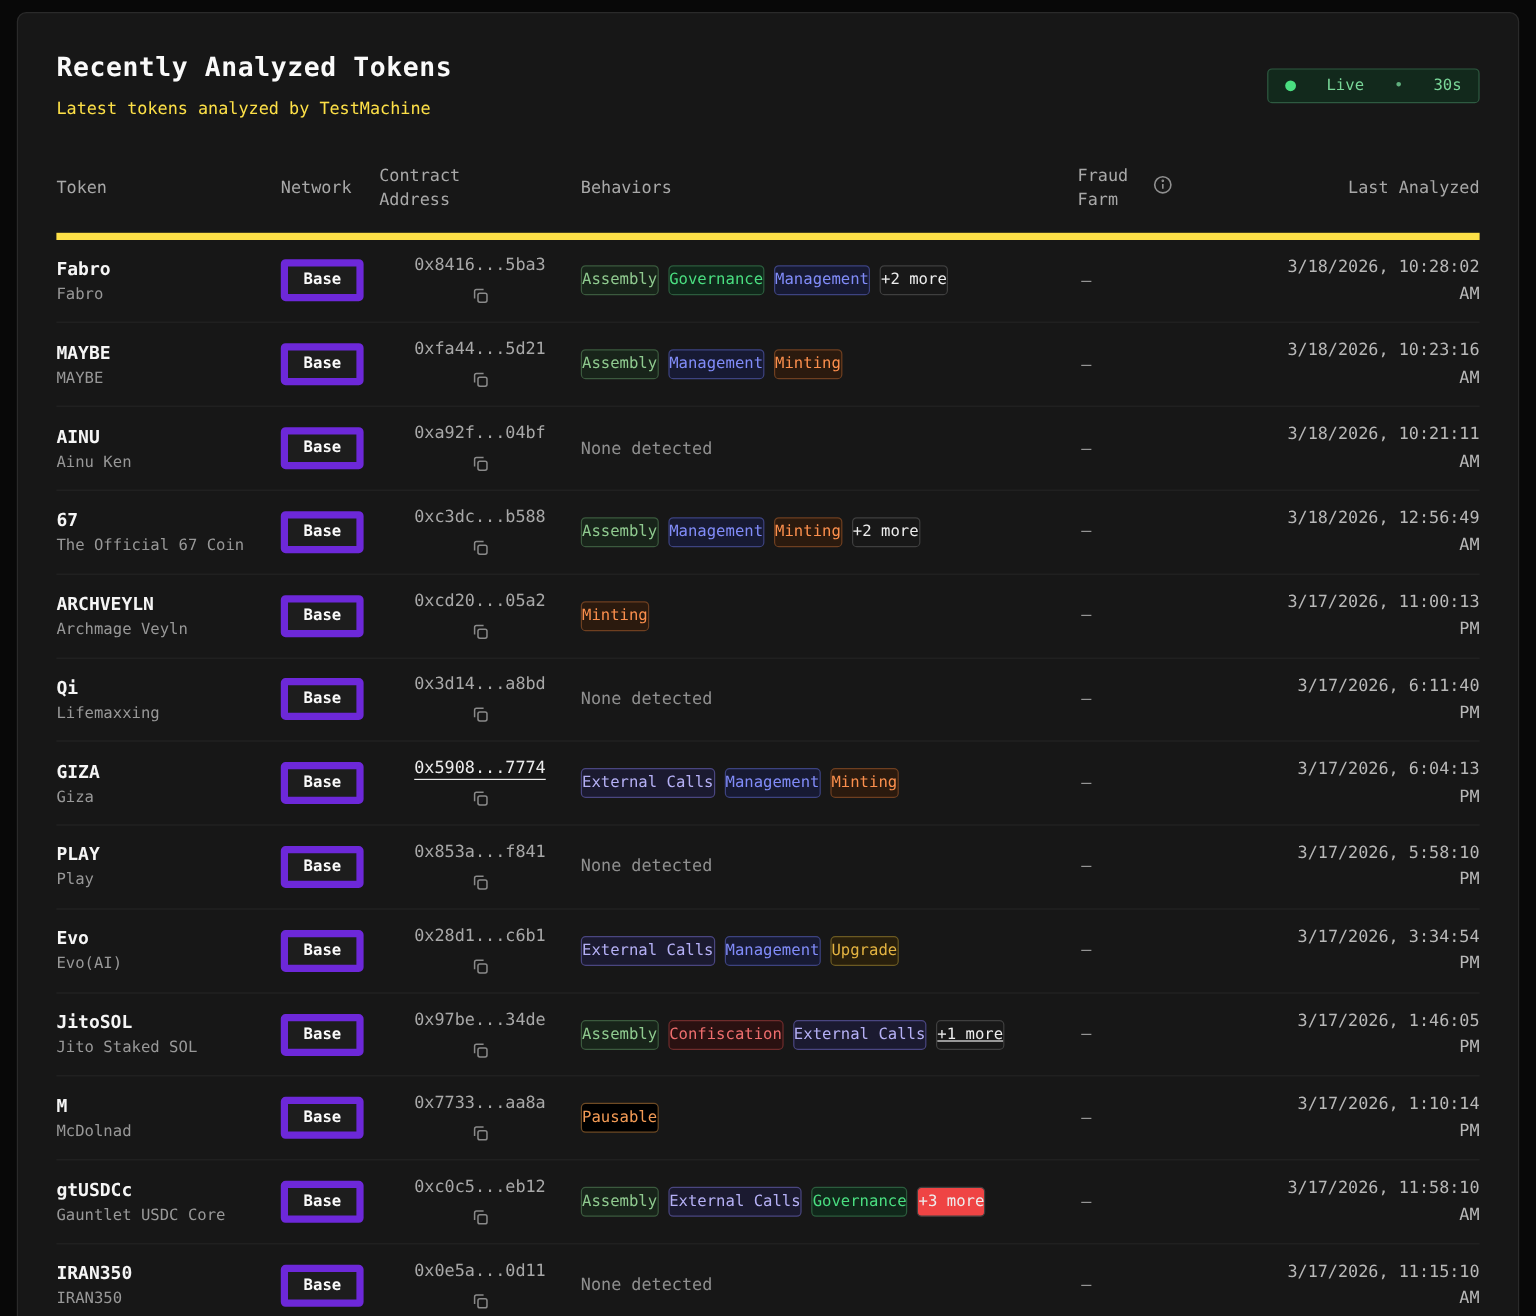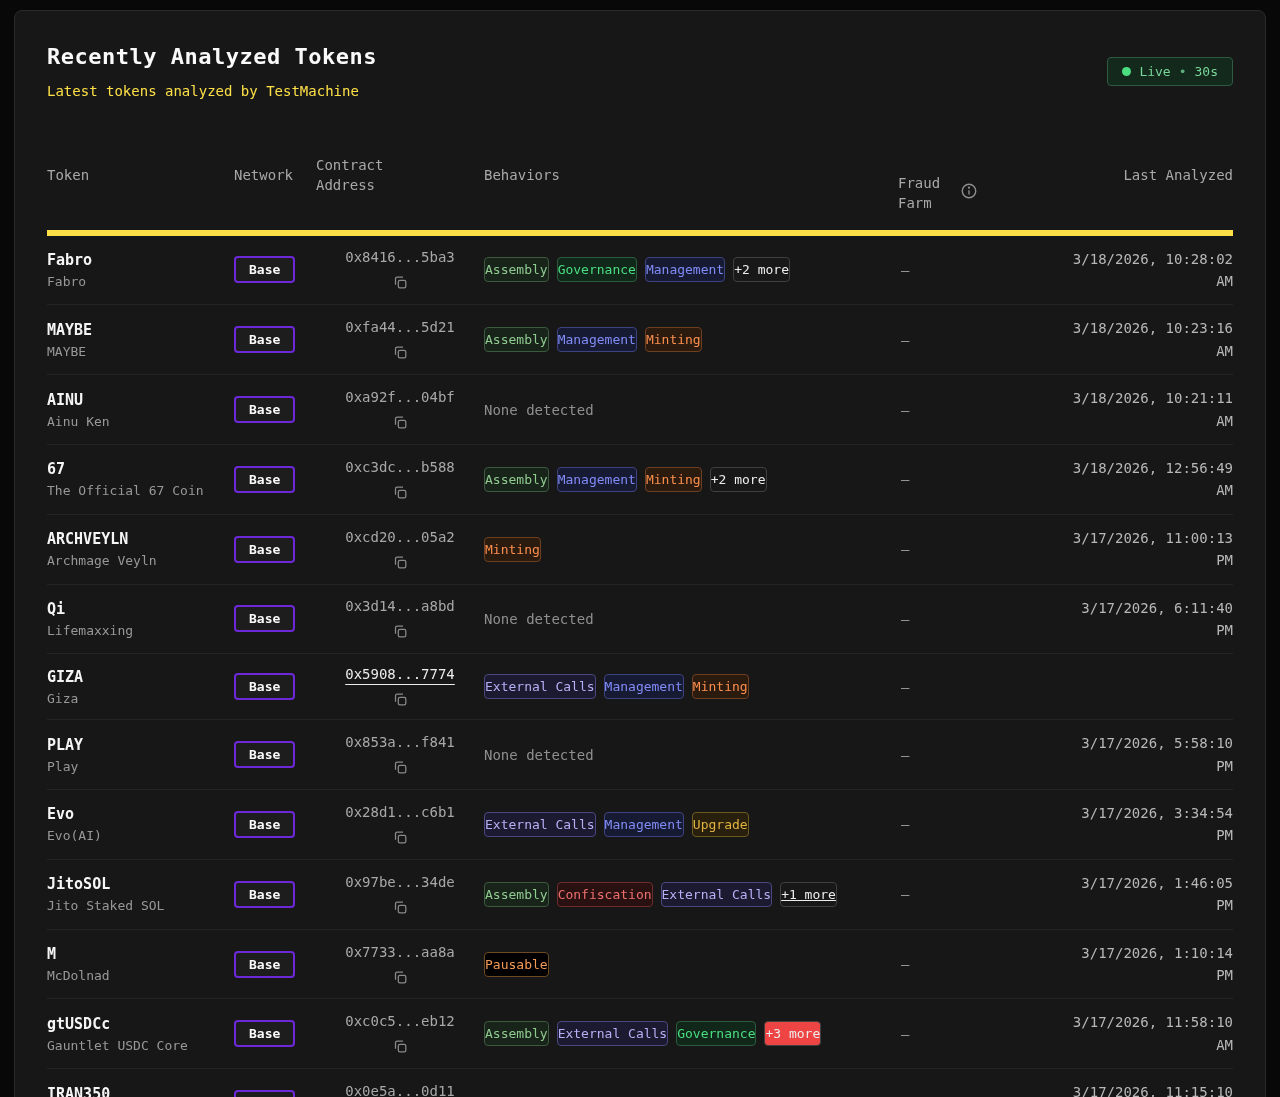--- a/index.html
+++ b/index.html
@@ -5,44 +5,44 @@
   * { margin:0; padding:0; box-sizing:border-box; }
   html,body { width:1280px; height:1097px; overflow:hidden; background:#080808;
     font-family:"DejaVu Sans Mono","Liberation Mono",monospace; }
   .card { margin:10px 14px 0; min-height:1250px; background:#171717;
     border:1px solid #2a2a2a; border-radius:8px; padding:33px 32px; }
 
   
   .card-head { display:flex; justify-content:space-between; align-items:flex-start; }
   .title { font-size:22px; font-weight:bold; color:#fafafa; letter-spacing:.5px; }
   .subtitle { margin-top:14px; font-size:14px; color:#fde047; }
-  .live-badge { margin-top:13px; display:flex; align-items:center; gap:8px;
+  .live-badge { margin-top:13px; display:flex; align-items:center; gap:25px;
     padding:6px 14px; background:#12291c; border:1px solid #2e5a41; border-radius:4px;
     font-size:13px; color:#79d698; }
   .live-dot { width:9px; height:9px; border-radius:50%; }
   .live-sep { color:#5fae7d; }
 
   
   .grid { display:grid; grid-template-columns:187px 82px 168px 414px 144px 1fr;
     align-items:center; }
   .t-head { margin-top:28px; padding:10px 0 16px; border-bottom:6px solid #fde047;
     color:#a8a8a8; font-size:14px; line-height:1.45; }
   .col-contract span { display:inline-block; width:100px; }
   .col-fraud { display:flex; align-items:center; justify-content:space-between; padding-right:26px; }
-  .col-fraud span { display:inline-block; width:56px;margin-top:36px; }
+  .col-fraud span { display:inline-block; width:56px; }
   .col-last { text-align:right; }
 
   .t-row { padding:12px 0; }
   .t-row + .t-row { border-top:1px solid #242424; }
 
   .symbol { font-size:15px; font-weight:bold; color:#f5f5f5; margin-bottom:5px; }
   .name { font-size:13px; color:#989898; }
 
   .net-badge { display:inline-block; padding:4px 13px; font-size:13px; font-weight:bold;
-    color:#fafafa; background:#1d1d1d; border:2px solid #6d28d9; border-radius:4px; }
+    color:#fafafa; background:#1d1d1d; border:6px solid #6d28d9; border-radius:4px; }
 
   .contract-cell { display:flex; align-items:center; gap:10px; color:#a8a8a8; font-size:14px;flex-direction:column; }
   .addr.hl { color:#ececec; text-decoration:underline; text-underline-offset:5px; cursor:pointer; }
   .copy-btn { display:inline-flex; cursor:pointer; color:#8a8a8a; }
 
   .behaviors { display:flex; flex-wrap:wrap; align-items:center; gap:8px; padding-right:14px; }
   .badge { display:inline-block; padding:4px 0; font-size:13px; border:1px solid;
     border-radius:4px; white-space:nowrap; }
   .none { color:#8f8f8f; font-size:14px; }
 
@@ -271,20 +271,23 @@
           <path d="M4 15.5 V6 a2.5 2.5 0 0 1 2.5-2.5 H16"></path>
         </svg>
       </span>
     </div>
     <div class="behaviors">
           <span class="badge" style="color: rgb(181, 176, 245); border-color: rgb(74, 70, 128); background: rgb(27, 26, 48);">External Calls</span>
           <span class="badge" style="color: rgb(129, 140, 248); border-color: rgb(61, 67, 128); background: rgb(23, 26, 51);">Management</span>
           <span class="badge" style="color: rgb(251, 143, 77); border-color: rgb(110, 63, 32); background: rgb(43, 26, 14);">Minting</span>
         </div>
     <div class="fraud">—</div>
+    <div class="last-cell">
+      <span class="last">3/17/2026, 6:04:13 PM</span>
+    </div>
   </div>
 
   <div class="grid t-row">
     <div class="token-cell">
       <div class="symbol">PLAY</div>
       <div class="name">Play</div>
     </div>
     <div>
       <span class="net-badge">Base</span>
     </div>

